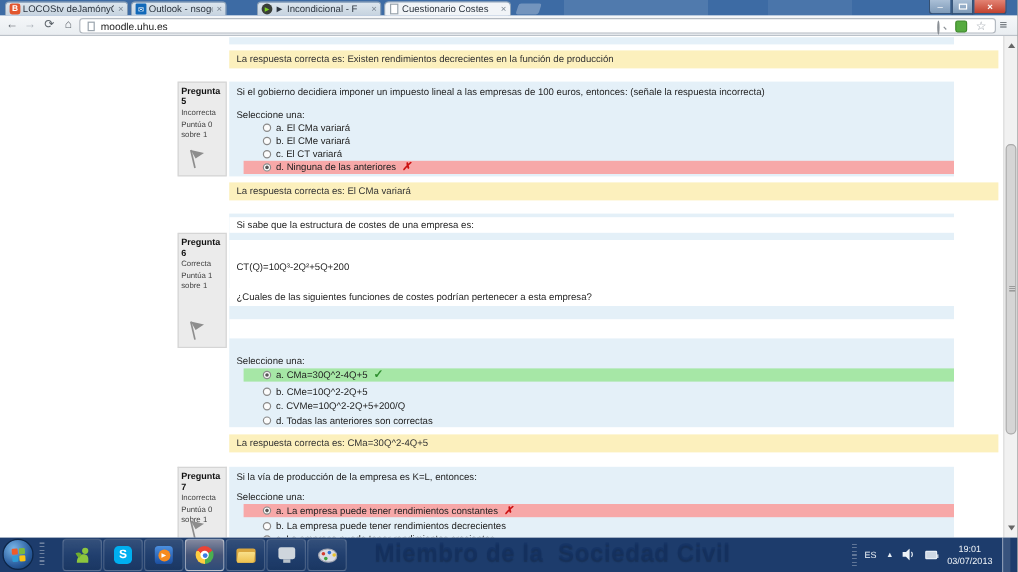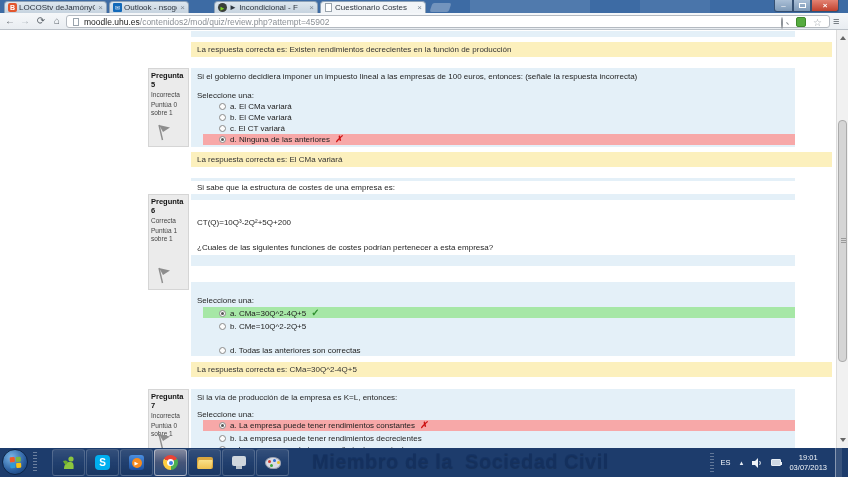--- a/index.html
+++ b/index.html
@@ -168,21 +168,20 @@
   </div>
 
   <div id="toolbar">
     <span class="navic" style="left:3px;">←</span>
     <span class="navic dis" style="left:18px;">→</span>
     <span class="navic" style="left:34px;">⟳</span>
     <span class="navic" style="left:50px;">⌂</span>
     <div id="urlbar">
       <span class="pageicon"></span>
       <span class="udomain">moodle.uhu.es</span>
-        <span class="upath">/contenidos2/mod/quiz/review.php?attempt=45902</span>
       <span class="u-search"><span class="lens"></span><span class="handle"></span></span>
       <span class="u-ext"></span>
       <span class="u-star">☆</span>
     </div>
     <span id="menubtn">≡</span>
   </div>
 
   <div id="page">
     <div class="stubrow"></div>
 
@@ -233,20 +232,21 @@
       <div class="whiterow" style="top:22px;height:48px;">
         <div class="qtext" style="top:18px;">CT(Q)=10Q³-2Q²+5Q+200</div>
       </div>
       <div class="whiterow" style="top:62px;height:15px;">
         <div class="qtext" style="top:3px;">¿Cuales de las siguientes funciones de costes podrían pertenecer a esta empresa?</div>
       </div>
       <div class="whiterow" style="top:88px;height:16px;"></div>
       <div class="selectlbl" style="top:118px;">Seleccione una:</div>
       <div class="opt correct" style="top:129px;"><span class="radio checked"></span><span>a. CMa=30Q^2-4Q+5</span><span class="mark-check">✓</span></div>
       <div class="opt" style="top:143px;"><span class="radio"></span><span>b. CMe=10Q^2-2Q+5</span></div>
+      <div class="opt" style="top:155px;"><span class="radio"></span><span>c. CVMe=10Q^2-2Q+5+200/Q</span></div>
       <div class="opt" style="top:167px;"><span class="radio"></span><span>d. Todas las anteriores son correctas</span></div>
     </div>
     <div class="feedback" style="top:332px;">La respuesta correcta es: CMa=30Q^2-4Q+5</div>
 
     <div class="qinfo" style="top:359px;height:59px;border-bottom:none;">
       <div class="qnum">Pregunta 7</div>
       <div class="qstat">Incorrecta</div>
       <div class="qscore">
         <div>Puntúa 0</div>
           <div>sobre 1</div>

